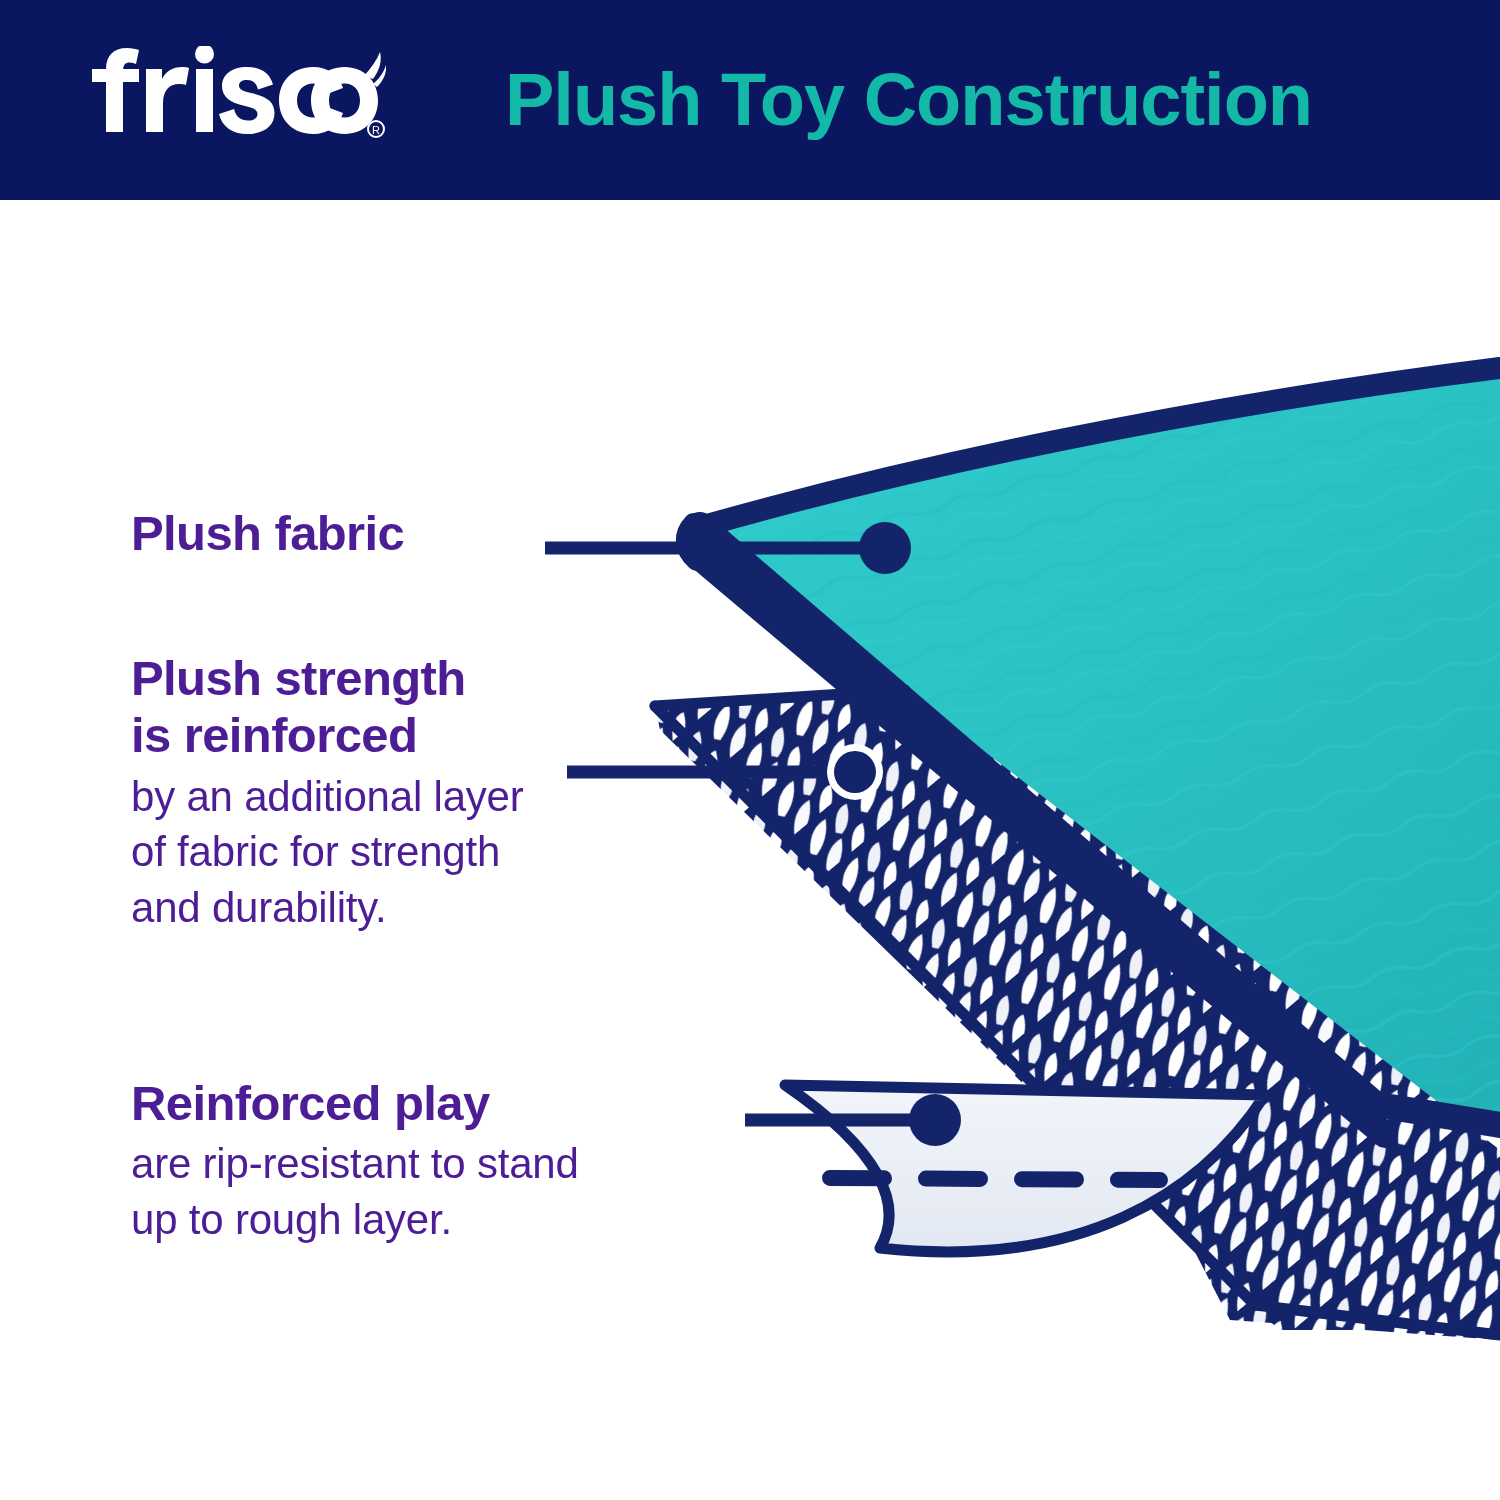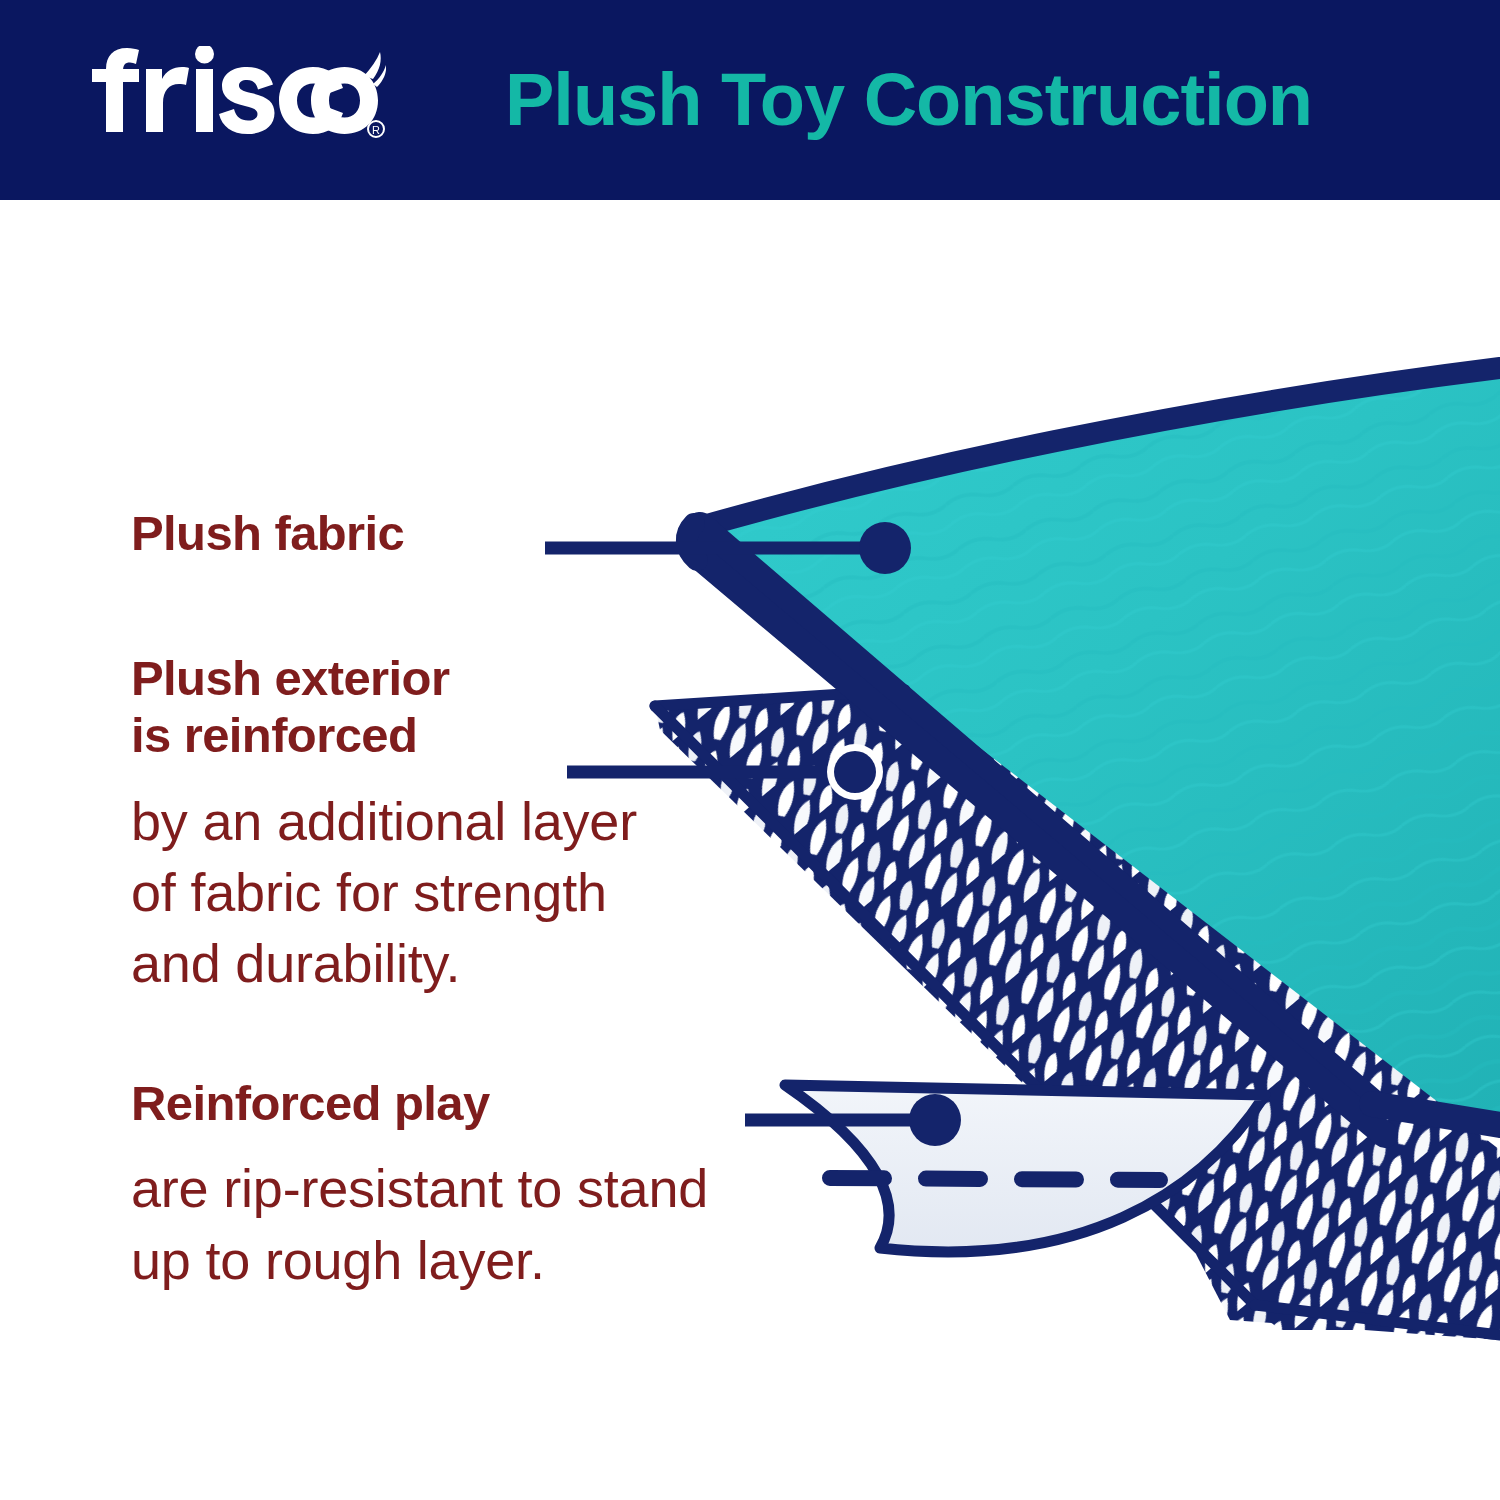--- a/index.html
+++ b/index.html
@@ -52,37 +52,37 @@
     position: absolute;
     left: 0; top: 0;
     width: 1500px;
     height: 1500px;
     pointer-events: none;
   }
 
   
   .callout {
     position: absolute;
-    color: #7f1d1d;
+    color: #4c1d95;
   }
   .callout .head {
     font-size: 49px;
     font-weight: bold;
     line-height: 1.17;
     letter-spacing: -0.6px;
     white-space: pre-line;
     margin: 0;
   }
   .callout .body {
-    font-size: 54px;
+    font-size: 42px;
     font-weight: normal;
     line-height: 1.32;
     letter-spacing: -0.2px;
     white-space: pre-line;
-    margin: 21px 0 0 0;
+    margin: 4px 0 0 0;
   }
 
   #callout-plush-fabric { left: 131px; top: 505px; width: 430px; }
   #callout-plush-exterior { left: 131px; top: 650px; width: 600px; }
   #callout-reinforced-seams { left: 131px; top: 1075px; width: 660px; }
 </style>
 </head>
 <body>
 
 <div id="page">
@@ -222,21 +222,21 @@
         <circle cx="935" cy="1120" r="26" fill="#14246b"></circle>
       </g>
     </g>
   </svg>
 
   <div class="callout" id="callout-plush-fabric">
     <p class="head">Plush fabric</p>
   </div>
 
   <div class="callout" id="callout-plush-exterior">
-    <p class="head">Plush exterior
+    <p class="head">Plush strength
 is reinforced</p>
     <p class="body">by an additional layer
 of fabric for strength
 and durability.</p>
   </div>
 
   <div class="callout" id="callout-reinforced-seams">
     <p class="head">Reinforced play</p>
     <p class="body">are rip-resistant to stand
 up to rough layer.</p>

